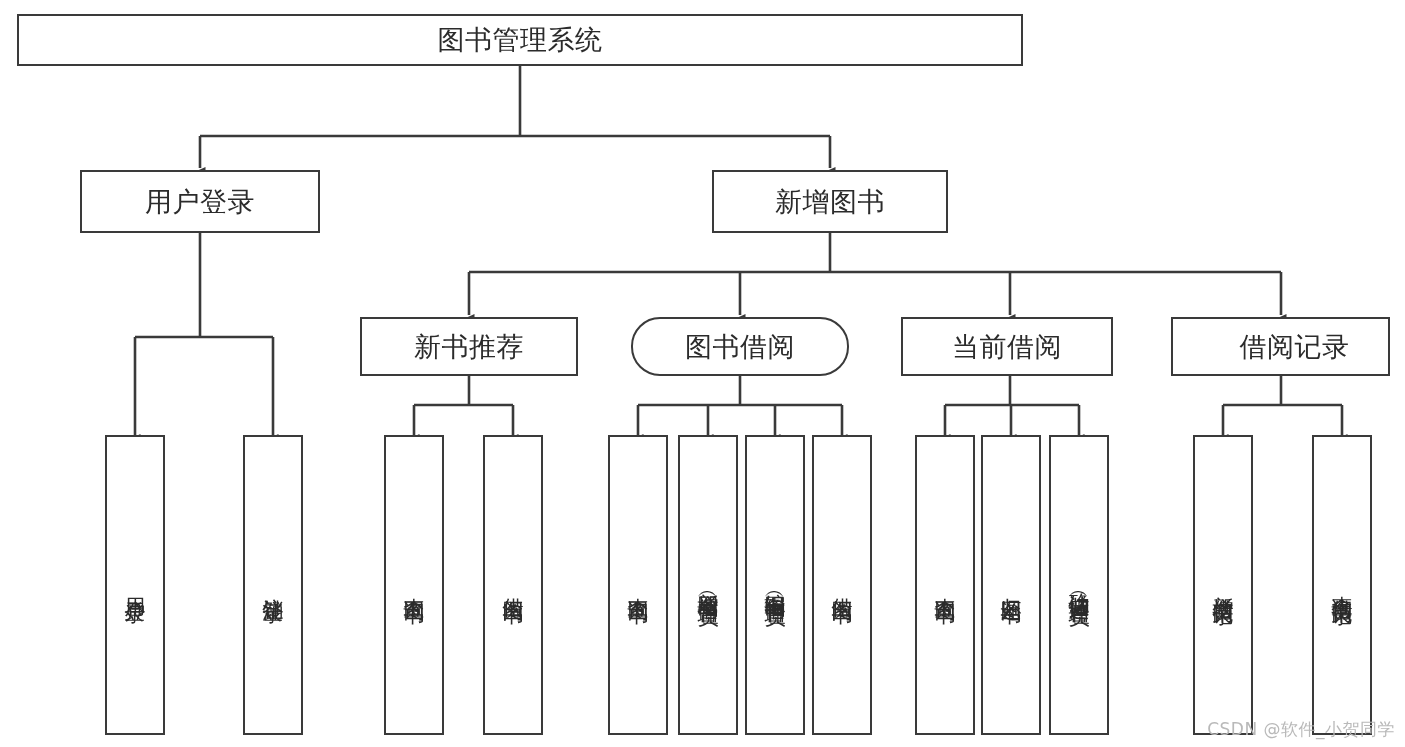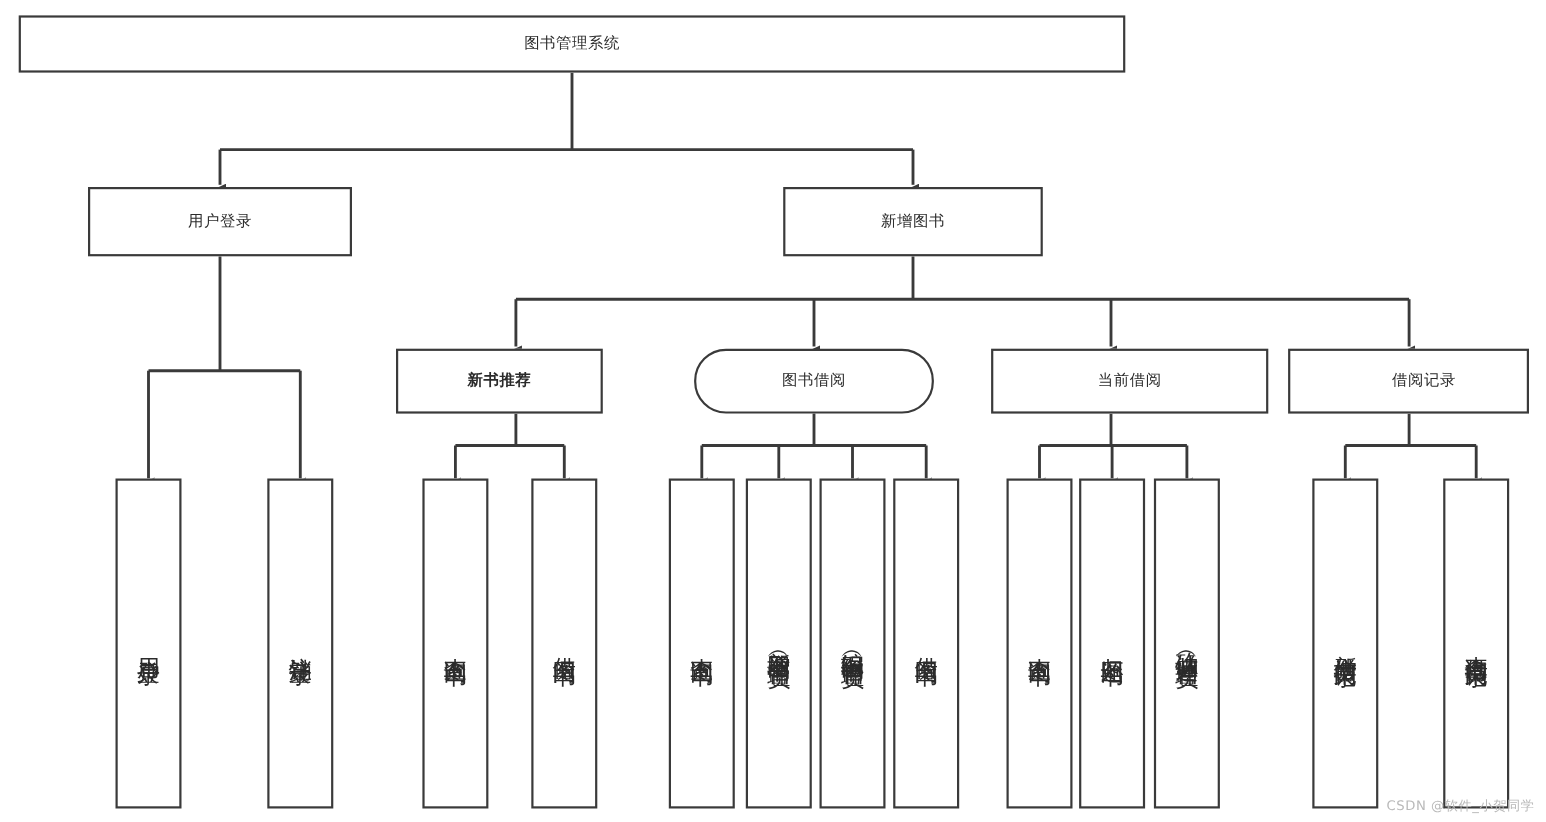--- a/index.html
+++ b/index.html
@@ -36,40 +36,40 @@
     color: #2b2b2b;
     z-index: 2;
   }
   .node .label {
     display: block;
     text-align: center;
     line-height: 1.18;
     letter-spacing: 0.5px;
   }
   .node.horizontal .label {
-    font-size: 14px;
+    font-size: 27px;
   }
   .node.vertical {
     align-items: center;
     justify-content: center;
     padding: 6px 2px;
   }
   .node.vertical .label {
     writing-mode: vertical-rl;
     text-orientation: upright;
     font-size: 21px;
     letter-spacing: 2px;
     line-height: 1.05;
     white-space: nowrap;
   }
   #watermark {
     position: absolute;
     right: 10px;
     bottom: 6px;
-    font-size: 12px;
+    font-size: 17px;
     color: #b9b9b9;
     z-index: 5;
     white-space: nowrap;
     letter-spacing: 0.5px;
   }
 </style>
 </head>
 <body>
 
 <div id="diagram-root">
@@ -129,27 +129,27 @@
     <span class="label">图书管理系统</span>
   </div>
 
   <div class="node horizontal" style="left:80px; top:170px; width:240px; height:63px;">
     <span class="label">用户登录</span>
   </div>
   <div class="node horizontal" style="left:712px; top:170px; width:236px; height:63px;">
     <span class="label">新增图书</span>
   </div>
 
-  <div class="node horizontal" style="left:360px; top:317px; width:188px; height:59px;font-weight:bold;">
+  <div class="node horizontal" style="left:360px; top:317px; width:218px; height:59px;">
     <span class="label">新书推荐</span>
   </div>
   <div class="node horizontal" style="left:631px; top:317px; width:218px; height:59px;border-radius:29px;">
     <span class="label">图书借阅</span>
   </div>
-  <div class="node horizontal" style="left:901px; top:317px; width:252px; height:59px;justify-content:center;">
+  <div class="node horizontal" style="left:901px; top:317px; width:212px; height:59px;justify-content:center;">
     <span class="label">当前借阅</span>
   </div>
   <div class="node horizontal" style="left:1171px; top:317px; width:219px; height:59px;padding-left:28px;">
     <span class="label">借阅记录</span>
   </div>
 
   <div class="node vertical" style="left:105px; top:435px; width:60px; height:300px;">
     <span class="label">用户登录</span>
   </div>
   <div class="node vertical" style="left:243px; top:435px; width:60px; height:300px;">

